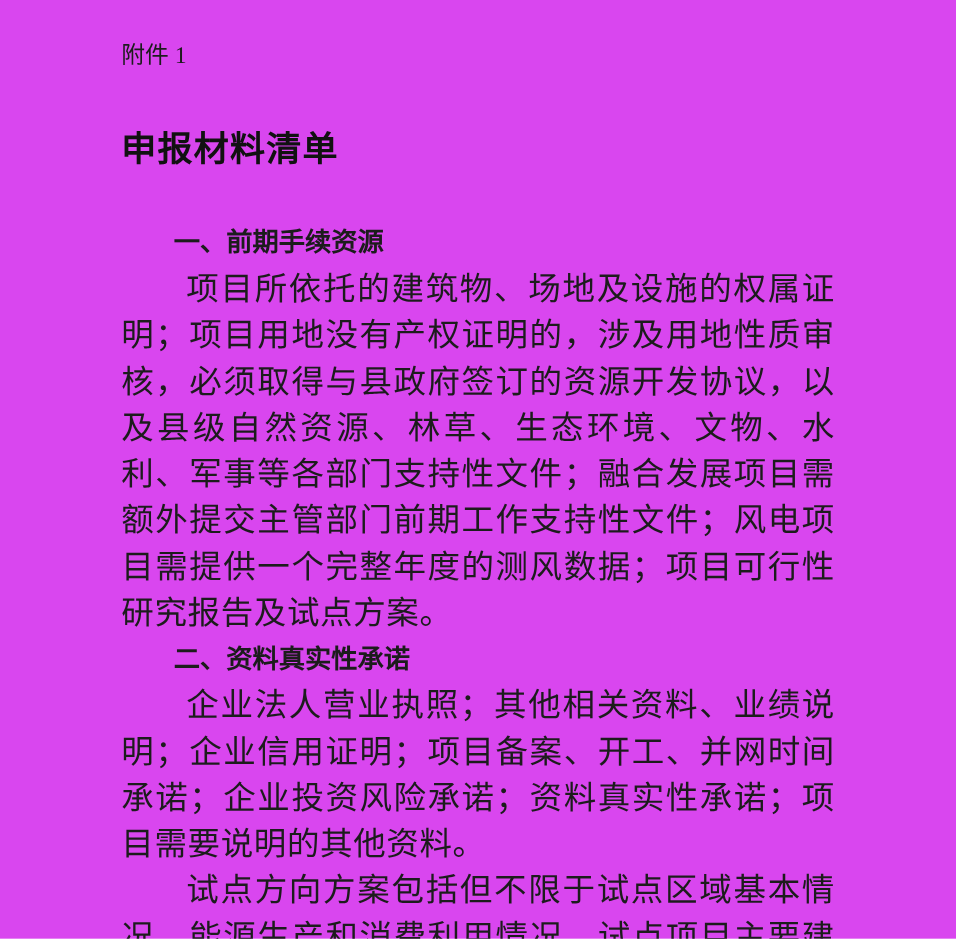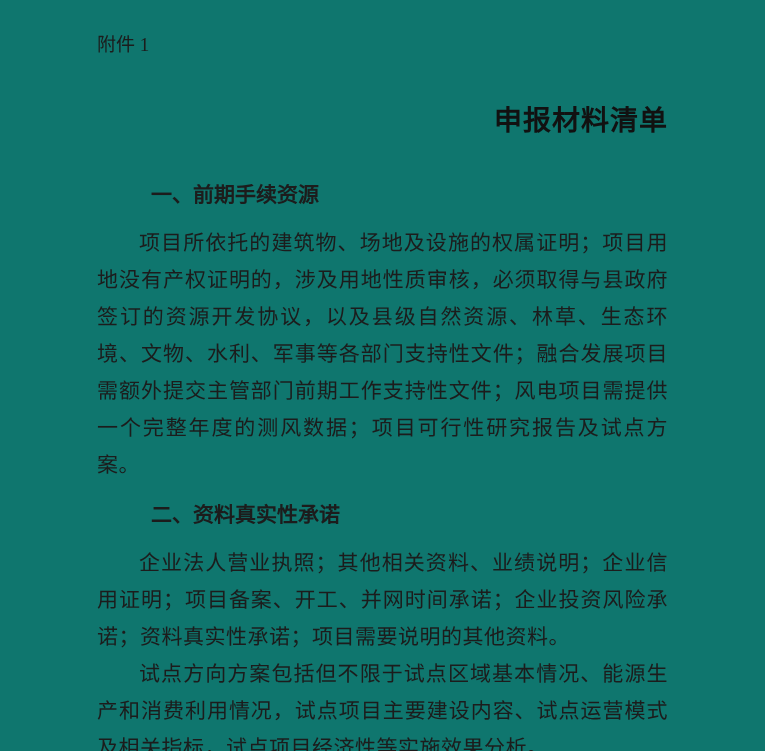--- a/index.html
+++ b/index.html
@@ -10,57 +10,57 @@
   body {
     width: 765px;
     height: 751px;
     overflow: hidden;
     color: #1c1c1c;
     font-family: "Liberation Serif", "DejaVu Serif", serif;
   }
   .doc-page {
     width: 765px;
     height: 751px;
-    background: #0f766e;
+    background: #d946ef;
     box-sizing: border-box;
   }
   .attachment-label {
     margin: 0;
     padding: 33px 0 0 97px;
     font-size: 19px;
     line-height: 24px;
     font-family: "Liberation Serif", "DejaVu Serif", serif;
     color: #1c1c1c;
   }
   .doc-title {
     margin: 48px 97px 0 97px;
-    text-align: right;
+    text-align: left;
     font-size: 28px;
     line-height: 32px;
     font-weight: bold;
     letter-spacing: 1px;
     font-family: "Liberation Serif", "DejaVu Serif", serif;
     color: #111111;
   }
   .doc-body {
     margin: 39px 97px 0 97px;
     width: 571px;
   }
   .section-heading {
-    margin: 12px;
+    margin: 0;
     font-size: 21px;
     line-height: 37px;
     font-weight: bold;
     text-indent: 2em;
     font-family: "Liberation Sans", "DejaVu Sans", sans-serif;
     color: #1c1c1c;
   }
   .body-paragraph {
     margin: 0;
-    font-size: 21px;
+    font-size: 26px;
     line-height: 37px;
     text-indent: 2em;
     text-align: justify;
     text-justify: inter-character;
     letter-spacing: 0.5px;
     font-family: "Liberation Serif", "DejaVu Serif", serif;
     color: #1c1c1c;
   }
 </style>
 </head>

